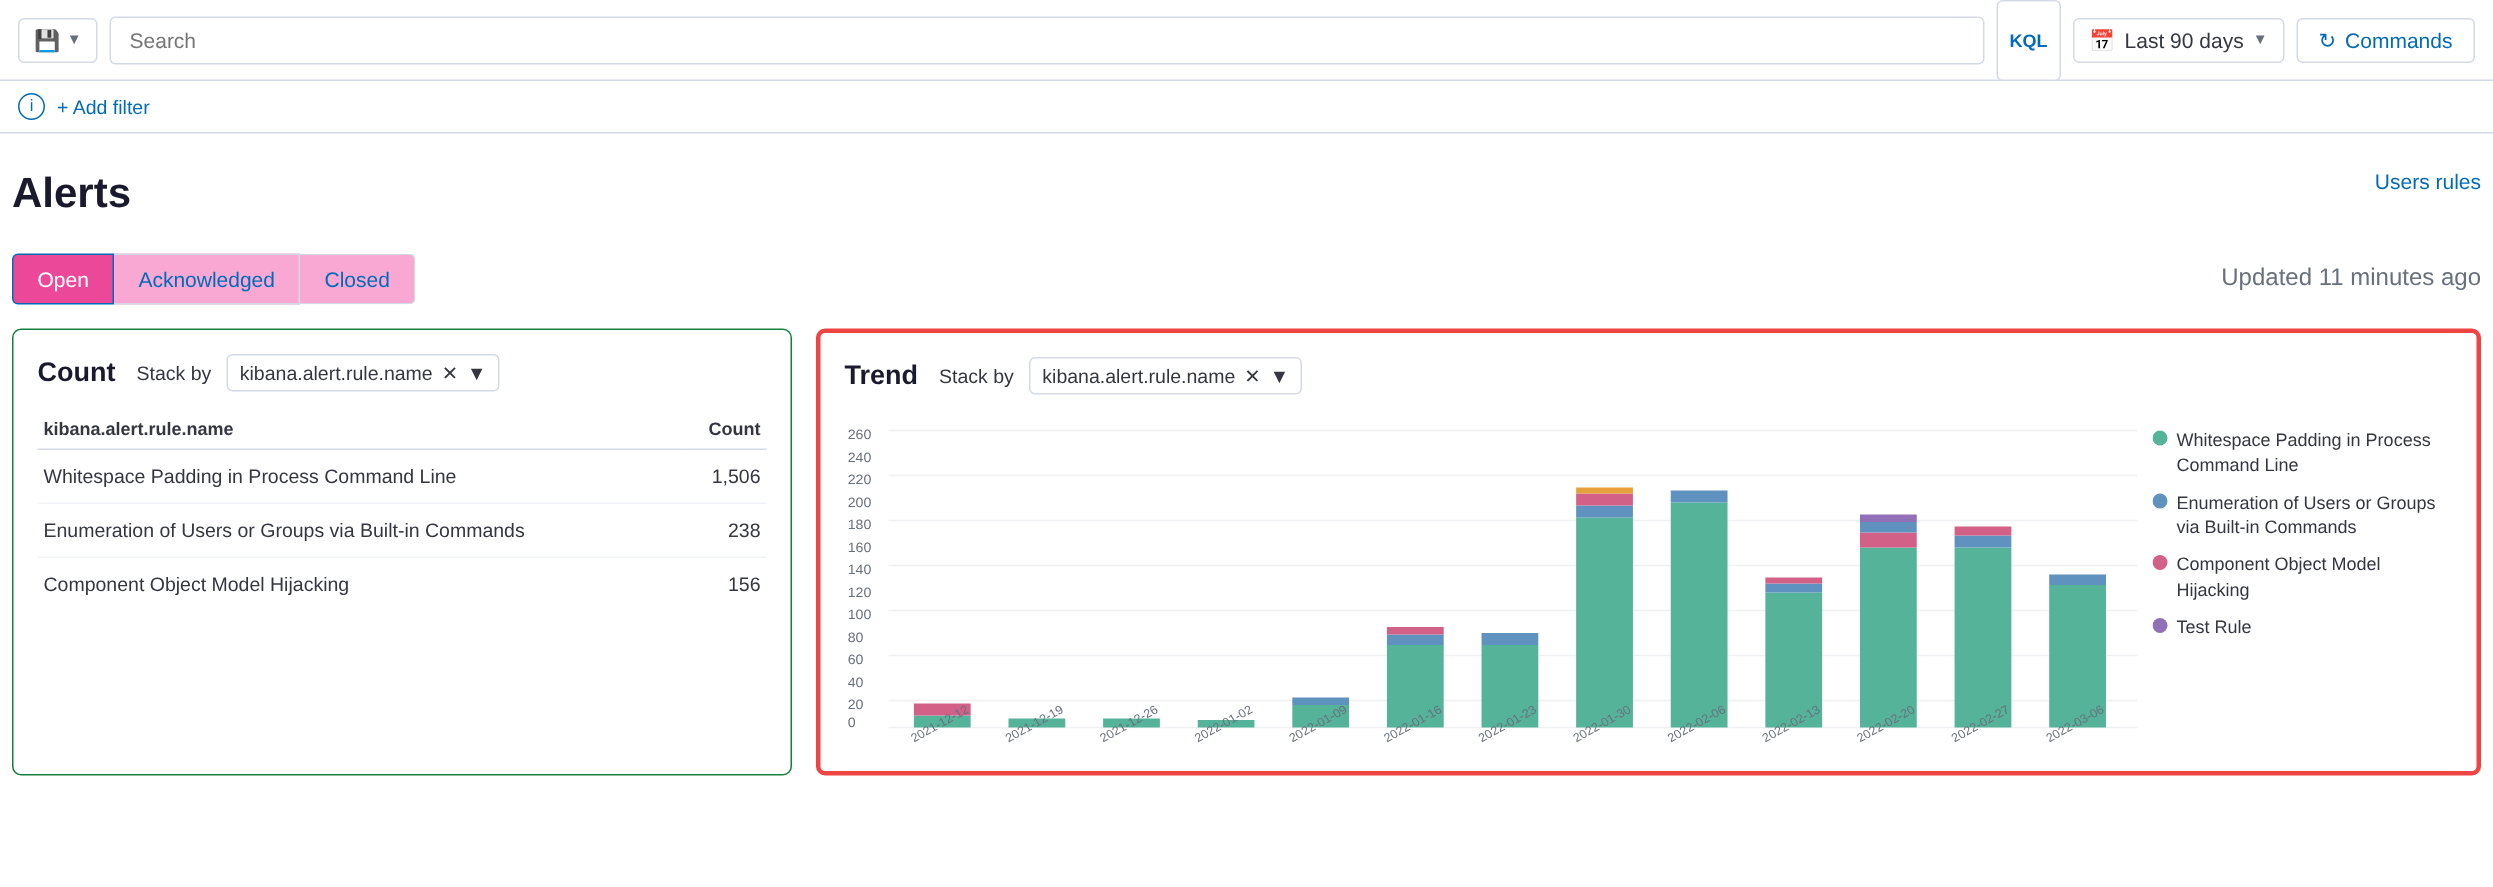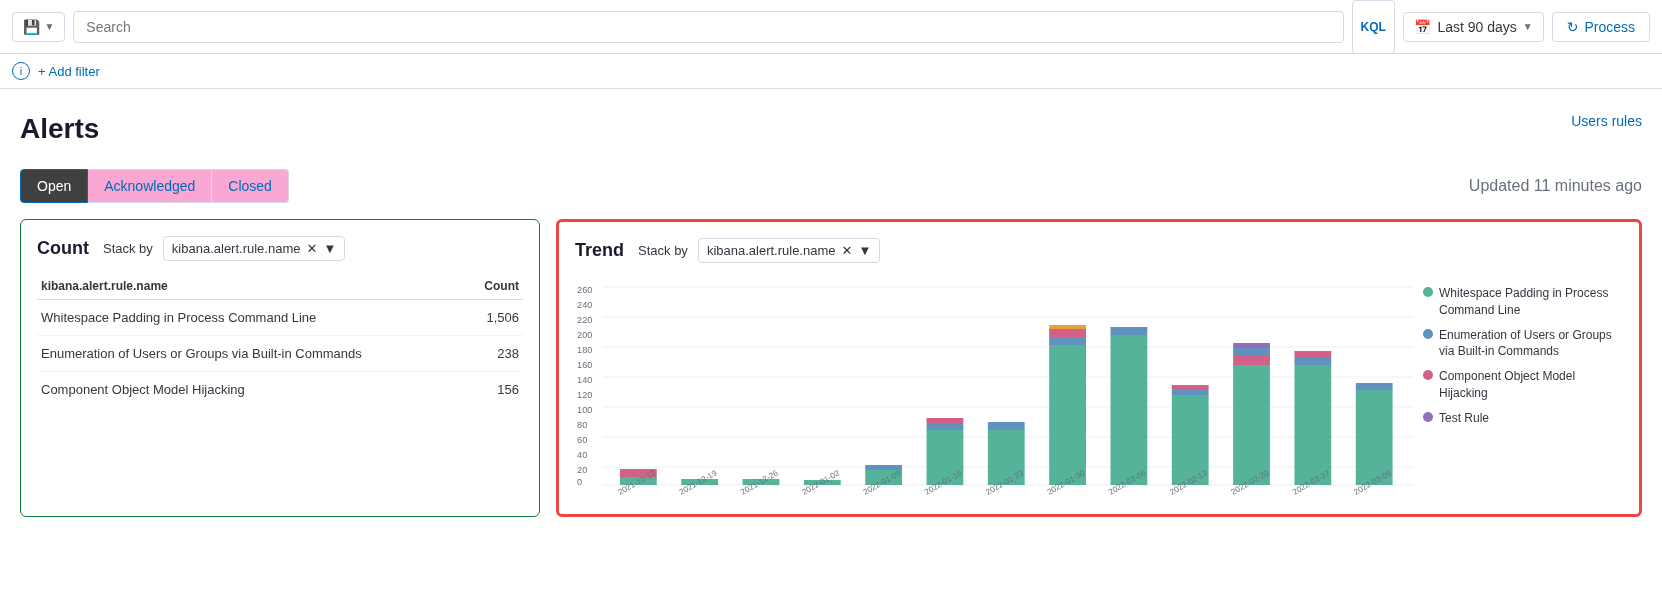--- a/index.html
+++ b/index.html
@@ -32,39 +32,39 @@
       display: flex; align-items: center; padding: 8px 12px; border-bottom: 1px solid #d3dae6; gap: 8px;
     }
     .filter-info-icon {
       width: 18px; height: 18px; border-radius: 50%; border: 1.5px solid #006bb8; color: #006bb8; font-size: 11px; display: flex; align-items: center; justify-content: center; cursor: pointer;
     }
     .add-filter {
       color: #006bb8; font-size: 13px; cursor: pointer; font-weight: 400;
     }
 
     
-    .page-content { padding: 24px 20px; }
+    .page-content { padding: 24px 8px; }
     .page-header {
       display: flex; align-items: flex-start; justify-content: space-between; margin-bottom: 24px;
     }
     .page-title { font-size: 28px; font-weight: 700; color: #1a1a2e; }
     .manage-rules-link { color: #006bb8; font-size: 14px; cursor: pointer; text-decoration: none; }
 
     
     .tab-bar {
       display: flex; align-items: center; justify-content: space-between; margin-bottom: 16px;
     }
     .tabs { display: flex; gap: 0; }
     .tab {
       padding: 8px 16px; border: 1px solid #d3dae6; cursor: pointer; font-size: 14px; background: #f9a8d4; color: #006bb8;
     }
     .tab:first-child { border-radius: 4px 0 0 4px; }
     .tab:last-child { border-radius: 0 4px 4px 0; }
     .tab + .tab { border-left: none; }
-    .tab.active { background: #404040; color: #fff; border-color: #006bb8; }
+    .tab.active { background: #ec4899; color: #fff; border-color: #006bb8; }
     .update-status { font-size: 16px; color: #69707d; }
 
     
     .panels-row { display: flex; gap: 16px; }
 
     
     .count-panel {
       width: 520px; min-width: 520px; border: 1px solid #15803d; border-radius: 6px; padding: 16px; overflow: hidden;
     }
     .panel-header {
@@ -111,21 +111,21 @@
   </button>
   <input class="search-bar" type="text" placeholder="Search" style="">
   <button class="kql-badge">KQL</button>
   <div class="date-picker">
     <span class="calendar-icon">📅</span>
     <span>Last 90 days</span>
     <span style="font-size:10px;color:#69707d;">▼</span>
   </div>
   <button class="refresh-btn">
     <span style="font-size:14px;">↻</span>
-    <span>Process</span>
+    <span>Commands</span>
   </button>
 </div>
 
 <div class="filterbar">
   <div class="filter-info-icon">i</div>
   <span class="add-filter">+ Add filter</span>
 </div>
 
 <div class="page-content">
   <div class="page-header">

